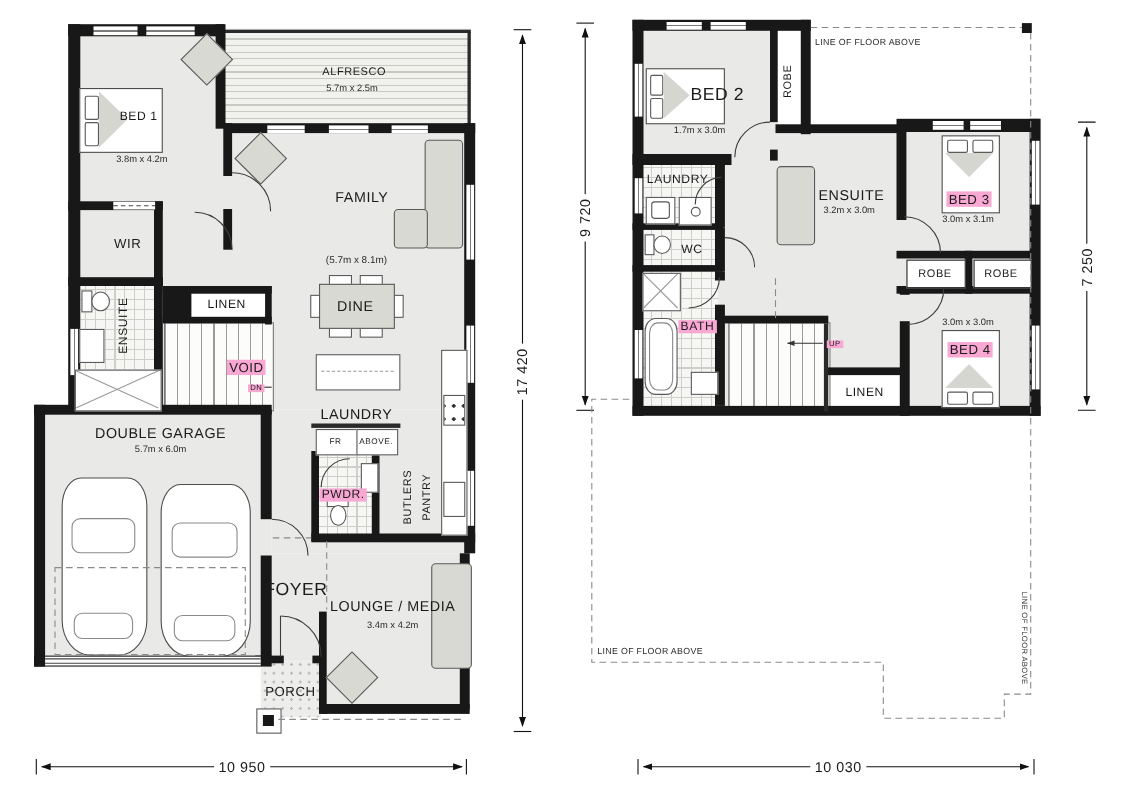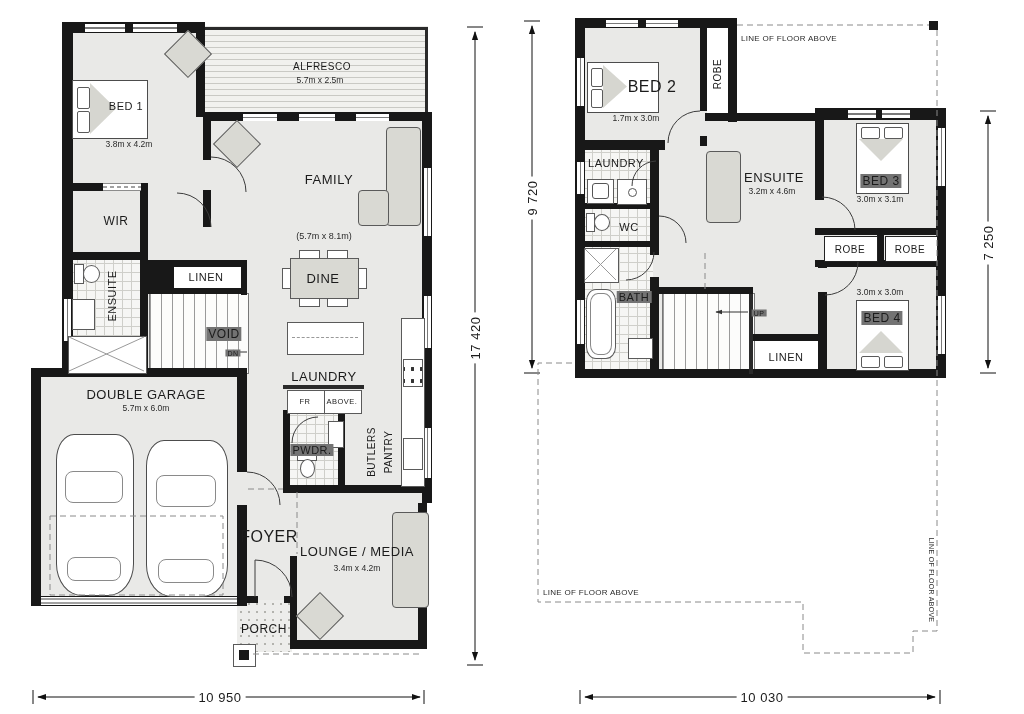--- a/index.html
+++ b/index.html
@@ -34,21 +34,21 @@
        font-size:11px;letter-spacing:.5px;color:#1b1b1b;}
   .lbll{position:absolute;transform:translate(0,-50%);white-space:nowrap;
        font-size:8px;letter-spacing:.3px;color:#2a2a2a;}
   .sz{font-size:8.5px;letter-spacing:0;color:#2a2a2a;}
   .lblv{position:absolute;writing-mode:vertical-rl;transform:translate(-50%,-50%) rotate(180deg);
        white-space:nowrap;font-size:11px;letter-spacing:.5px;color:#1b1b1b;}
   .lblvd{position:absolute;writing-mode:vertical-rl;transform:translate(-50%,-50%);
        white-space:nowrap;font-size:7px;letter-spacing:.3px;color:#2a2a2a;}
   .dim{font-size:13px;background:#fff;padding:0 4px;letter-spacing:.5px;}
   .dimv{font-size:13px;background:#fff;padding:4px 0;letter-spacing:.5px;}
-  .chip{background:#737373;padding:0 2px;}
+  .chip{background:#f9a8d4;padding:0 2px;}
   svg.overlay{position:absolute;left:0;top:0;z-index:40;}
   .z1{z-index:1}.z2{z-index:6}.z3{z-index:10}.z4{z-index:20}.z6{z-index:60}
 </style>
 </head>
 <body>
 
 <div class="canvas">
 
   <div class="floor z1" style="left:66px;top:26px;width:362px;height:346px"></div>
   <div class="floor z1" style="left:35px;top:372px;width:212px;height:230px"></div>
@@ -345,21 +345,21 @@
   <div class="lblv dimv z6" style="left:475px;top:338px">17 420</div>
 
   <div class="lbl z6" style="left:652px;top:87px;font-size:16px">BED 2</div>
   <div class="lbl sz z6" style="left:636px;top:118px">1.7m x 3.0m</div>
   <div class="lblv z6" style="left:717px;top:74px;font-size:10px">ROBE</div>
   <div class="lbll z6" style="left:741px;top:38px">LINE OF FLOOR ABOVE</div>
   <div class="lbl z6" style="left:616px;top:163px">LAUNDRY</div>
   <div class="lbl z6" style="left:629px;top:227px">WC</div>
   <div class="lbl chip z6" style="left:634px;top:297px">BATH</div>
   <div class="lbl z6" style="left:774px;top:177px;font-size:13px">ENSUITE</div>
-  <div class="lbl sz z6" style="left:772px;top:191px">3.2m x 4.6m</div>
+  <div class="lbl sz z6" style="left:772px;top:191px">3.2m x 3.0m</div>
   <div class="lbl chip z6" style="left:881px;top:181px;font-size:12px">BED 3</div>
   <div class="lbl sz z6" style="left:880px;top:199px">3.0m x 3.1m</div>
   <div class="lbl z6" style="left:850px;top:249px;font-size:10px">ROBE</div>
   <div class="lbl z6" style="left:910px;top:249px;font-size:10px">ROBE</div>
   <div class="lbl sz z6" style="left:880px;top:292px">3.0m x 3.0m</div>
   <div class="lbl chip z6" style="left:882px;top:318px;font-size:12px">BED 4</div>
   <div class="lbl z6" style="left:786px;top:357px">LINEN</div>
   <div class="lbl chip z6" style="left:759px;top:313px;font-size:7px">UP</div>
   <div class="lbll z6" style="left:543px;top:592px">LINE OF FLOOR ABOVE</div>
   <div class="lblvd z6" style="left:931px;top:580px">LINE OF FLOOR ABOVE</div>

